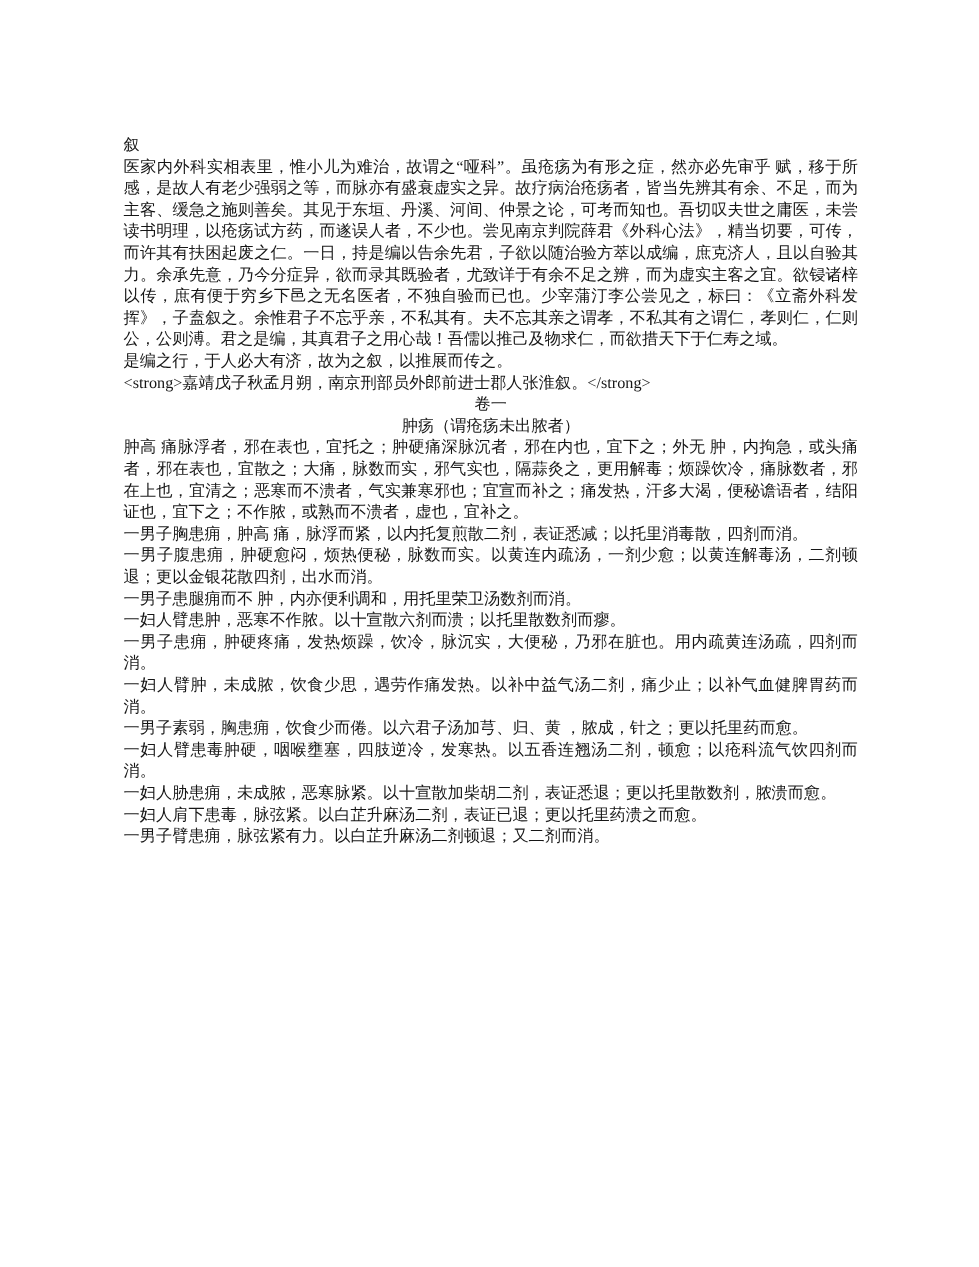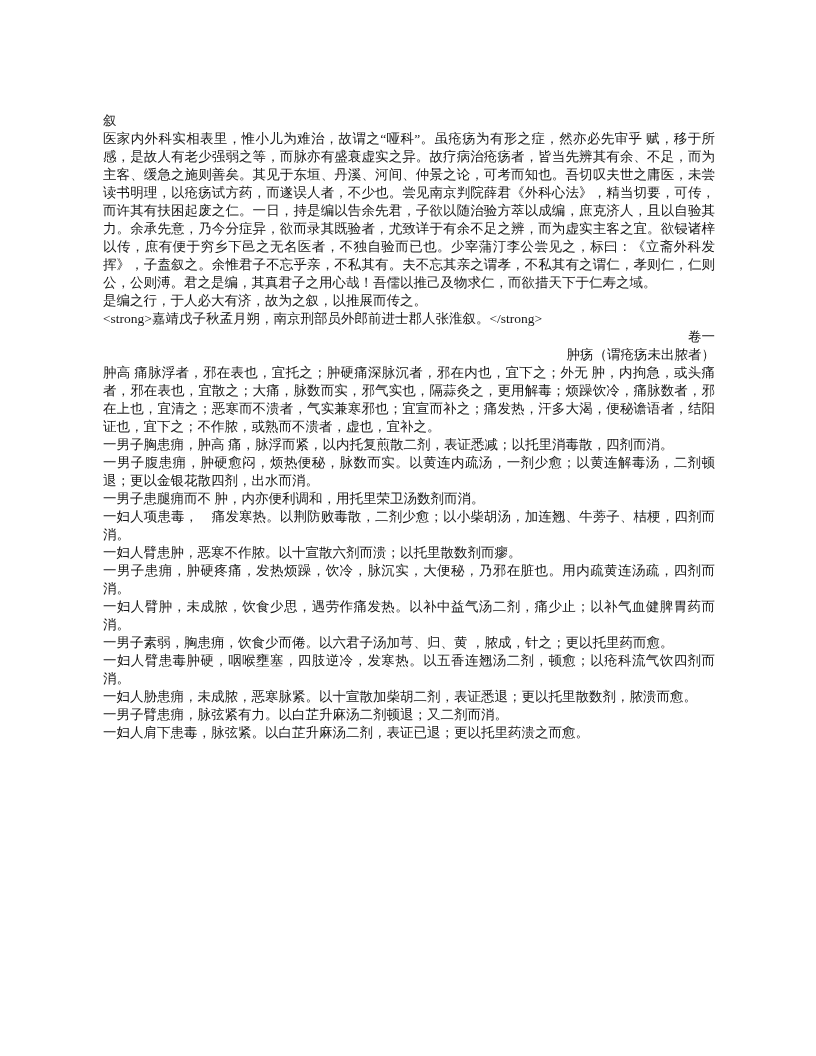--- a/index.html
+++ b/index.html
@@ -34,21 +34,21 @@
     font-size: 13.5px;
     line-height: 18px;
     font-weight: normal;
     text-align: left;
   }
   .preface-block {
     margin: 0 0 36px 0;
   }
   .volume-block {
     margin: 0 0 25px 0;
-    text-align: right;
+    text-align: center;
   }
   .case-line {
     margin: 0;
     text-align: justify;
   }
 </style>
 </head>
 <body>
 
 <div class="page">
@@ -58,25 +58,24 @@
 
     <p class="preface-block"><span>医家内外科实相表里，惟小儿为难治，故谓之“哑科”。虽疮疡为有形之症，然亦必先审乎 赋，移于所感，是故人有老少强弱之等，而脉亦有盛衰虚实之异。故疗病治疮疡者，皆当先辨其有余、不足，而为主客、缓急之施则善矣。其见于东垣、丹溪、河间、仲景之论，可考而知也。吾切叹夫世之庸医，未尝读书明理，以疮疡试方药，而遂误人者，不少也。尝见南京判院薛君《外科心法》，精当切要，可传，而许其有扶困起废之仁。一日，持是编以告余先君，子欲以随治验方萃以成编，庶克济人，且以自验其力。余承先意，乃今分症异，欲而录其既验者，尤致详于有余不足之辨，而为虚实主客之宜。欲锓诸梓以传，庶有便于穷乡下邑之无名医者，不独自验而已也。少宰蒲汀李公尝见之，标曰：《立斋外科发挥》，子盍叙之。余惟君子不忘乎亲，不私其有。夫不忘其亲之谓孝，不私其有之谓仁，孝则仁，仁则公，公则溥。君之是编，其真君子之用心哉！吾儒以推己及物求仁，而欲措天下于仁寿之域。</span><br><span>是编之行，于人必大有济，故为之叙，以推展而传之。</span><br><span>&lt;strong&gt;嘉靖戊子秋孟月朔，南京刑部员外郎前进士郡人张淮叙。&lt;/strong&gt;</span></p>
 
     <p class="volume-block"><span>卷一</span><br><span>肿疡（谓疮疡未出脓者）</span></p>
 
     <div>
       <div class="case-line">肿高 痛脉浮者，邪在表也，宜托之；肿硬痛深脉沉者，邪在内也，宜下之；外无 肿，内拘急，或头痛者，邪在表也，宜散之；大痛，脉数而实，邪气实也，隔蒜灸之，更用解毒；烦躁饮冷，痛脉数者，邪在上也，宜清之；恶寒而不溃者，气实兼寒邪也；宜宣而补之；痛发热，汗多大渴，便秘谵语者，结阳证也，宜下之；不作脓，或熟而不溃者，虚也，宜补之。</div>
       <div class="case-line">一男子胸患痈，肿高 痛，脉浮而紧，以内托复煎散二剂，表证悉减；以托里消毒散，四剂而消。</div>
       <div class="case-line">一男子腹患痈，肿硬愈闷，烦热便秘，脉数而实。以黄连内疏汤，一剂少愈；以黄连解毒汤，二剂顿退；更以金银花散四剂，出水而消。</div>
       <div class="case-line">一男子患腿痈而不 肿，内亦便利调和，用托里荣卫汤数剂而消。</div>
-      <div class="case-line">一妇人项患毒，　痛发寒热。以荆防败毒散，二剂少愈；以小柴胡汤，加连翘、牛蒡子、桔梗，四剂而消。</div>
       <div class="case-line">一妇人臂患肿，恶寒不作脓。以十宣散六剂而溃；以托里散数剂而瘳。</div>
       <div class="case-line">一男子患痈，肿硬疼痛，发热烦躁，饮冷，脉沉实，大便秘，乃邪在脏也。用内疏黄连汤疏，四剂而消。</div>
       <div class="case-line">一妇人臂肿，未成脓，饮食少思，遇劳作痛发热。以补中益气汤二剂，痛少止；以补气血健脾胃药而消。</div>
       <div class="case-line">一男子素弱，胸患痈，饮食少而倦。以六君子汤加芎、归、黄 ，脓成，针之；更以托里药而愈。</div>
       <div class="case-line">一妇人臂患毒肿硬，咽喉壅塞，四肢逆冷，发寒热。以五香连翘汤二剂，顿愈；以疮科流气饮四剂而消。</div>
       <div class="case-line">一妇人胁患痈，未成脓，恶寒脉紧。以十宣散加柴胡二剂，表证悉退；更以托里散数剂，脓溃而愈。</div>
+      <div class="case-line">一妇人肩下患毒，脉弦紧。以白芷升麻汤二剂，表证已退；更以托里药溃之而愈。</div>
       <div class="case-line">一男子臂患痈，脉弦紧有力。以白芷升麻汤二剂顿退；又二剂而消。</div>
-      <div class="case-line">一妇人肩下患毒，脉弦紧。以白芷升麻汤二剂，表证已退；更以托里药溃之而愈。</div>
     </div>
 
   </div>
 </div>
 
 </body></html>

